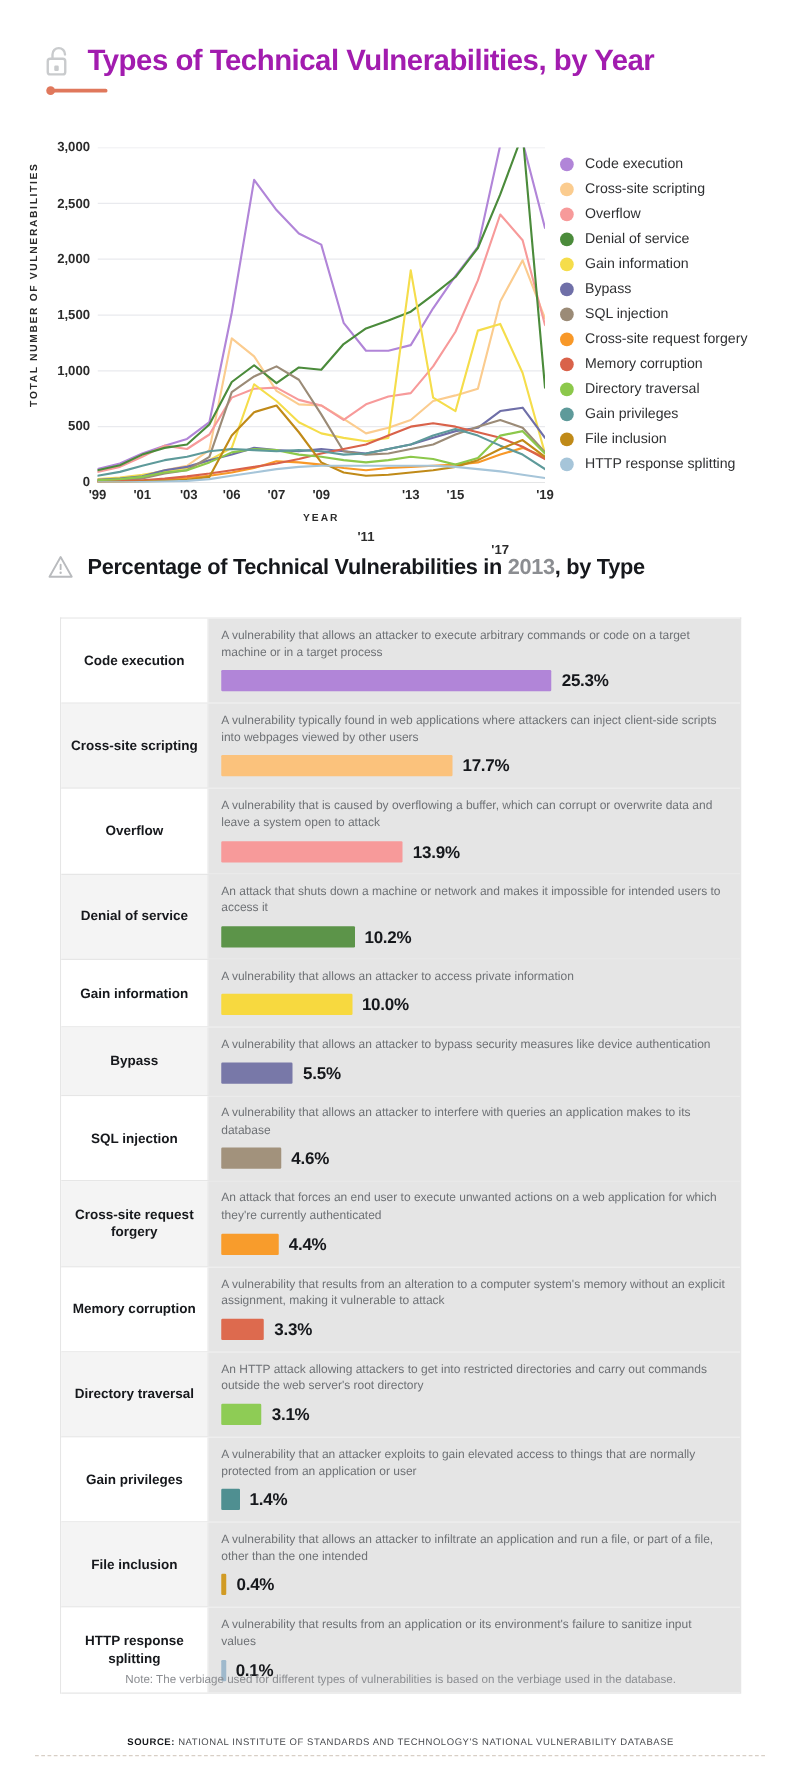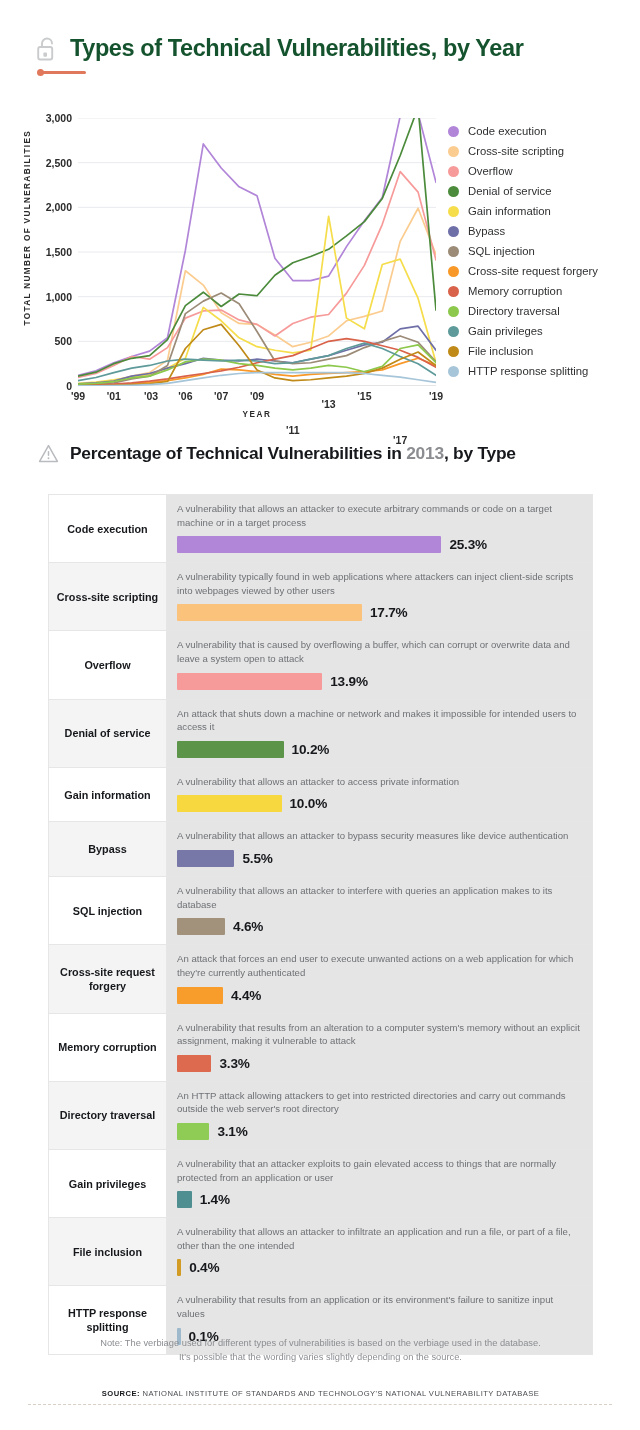--- a/index.html
+++ b/index.html
@@ -11,21 +11,21 @@
     position: relative;
     overflow: hidden;
   }
 
   
   .hdr1 { position:absolute; left:36px; top:36px; width:580px; height:56px; }
   .hdr1-row { display:flex; align-items:center; gap:12px; }
   .lock-icon { width:22px; height:26px; flex:0 0 auto; }
   .title1 {
     font-size:23.5px; font-weight:bold; letter-spacing:-0.4px;
-    color:#14532d; line-height:1.1; white-space:nowrap;
+    color:#a21caf; line-height:1.1; white-space:nowrap;
   }
   .rule {
     margin-top:9px; margin-left:4px; width:46px; height:3px;
     background:#e0785c; border-radius:2px; position:relative;
   }
   .rule::before{
     content:""; position:absolute; left:-3px; top:-2.0px;
     width:7px; height:7px; border-radius:50%; background:#e0785c;
   }
 
@@ -151,21 +151,21 @@
       </svg>
   </div>
   <div class="xtick-row">
       <div class="xtick" style="left: 0px;">'99</div>
       <div class="xtick" style="left: 35.8px;">'01</div>
       <div class="xtick" style="left: 73px;">'03</div>
       <div class="xtick" style="left: 107.4px;">'06</div>
       <div class="xtick" style="left: 143.2px;">'07</div>
       <div class="xtick" style="left: 179px;">'09</div>
       <div class="xtick" style="left: 214.8px; margin-top: 34px;">'11</div>
-      <div class="xtick" style="left: 250.6px; margin-top: 8px;">'13</div>
+      <div class="xtick" style="left: 250.6px;">'13</div>
       <div class="xtick" style="left: 286.4px;">'15</div>
       <div class="xtick" style="left: 322.2px; margin-top: 44px;">'17</div>
       <div class="xtick" style="left: 358px;">'19</div>
     </div>
   <div class="xlabel">YEAR</div>
   <div class="legend">
       <div class="legend-item">
         <span class="legend-dot" style="background: rgb(177, 133, 216);"></span>
         <span class="legend-label">Code execution</span>
       </div>
@@ -361,19 +361,18 @@
         <div class="barline">
           <div class="bar" style="width: 3.5px; background: rgb(159, 185, 204);"></div>
           <div class="pct">0.1%</div>
         </div>
       </div>
     </div>
   </div>
 
 <div class="note">
   <div>Note: The verbiage used for different types of vulnerabilities is based on the verbiage used in the database.</div>
-  <div>It's possible that the wording varies slightly depending on the source.</div>
 </div>
 <div class="source">
   <b>SOURCE:</b>
   <span>NATIONAL INSTITUTE OF STANDARDS AND TECHNOLOGY'S NATIONAL VULNERABILITY DATABASE</span>
 </div>
 <div class="dashrule"></div>
 
 </body></html>

